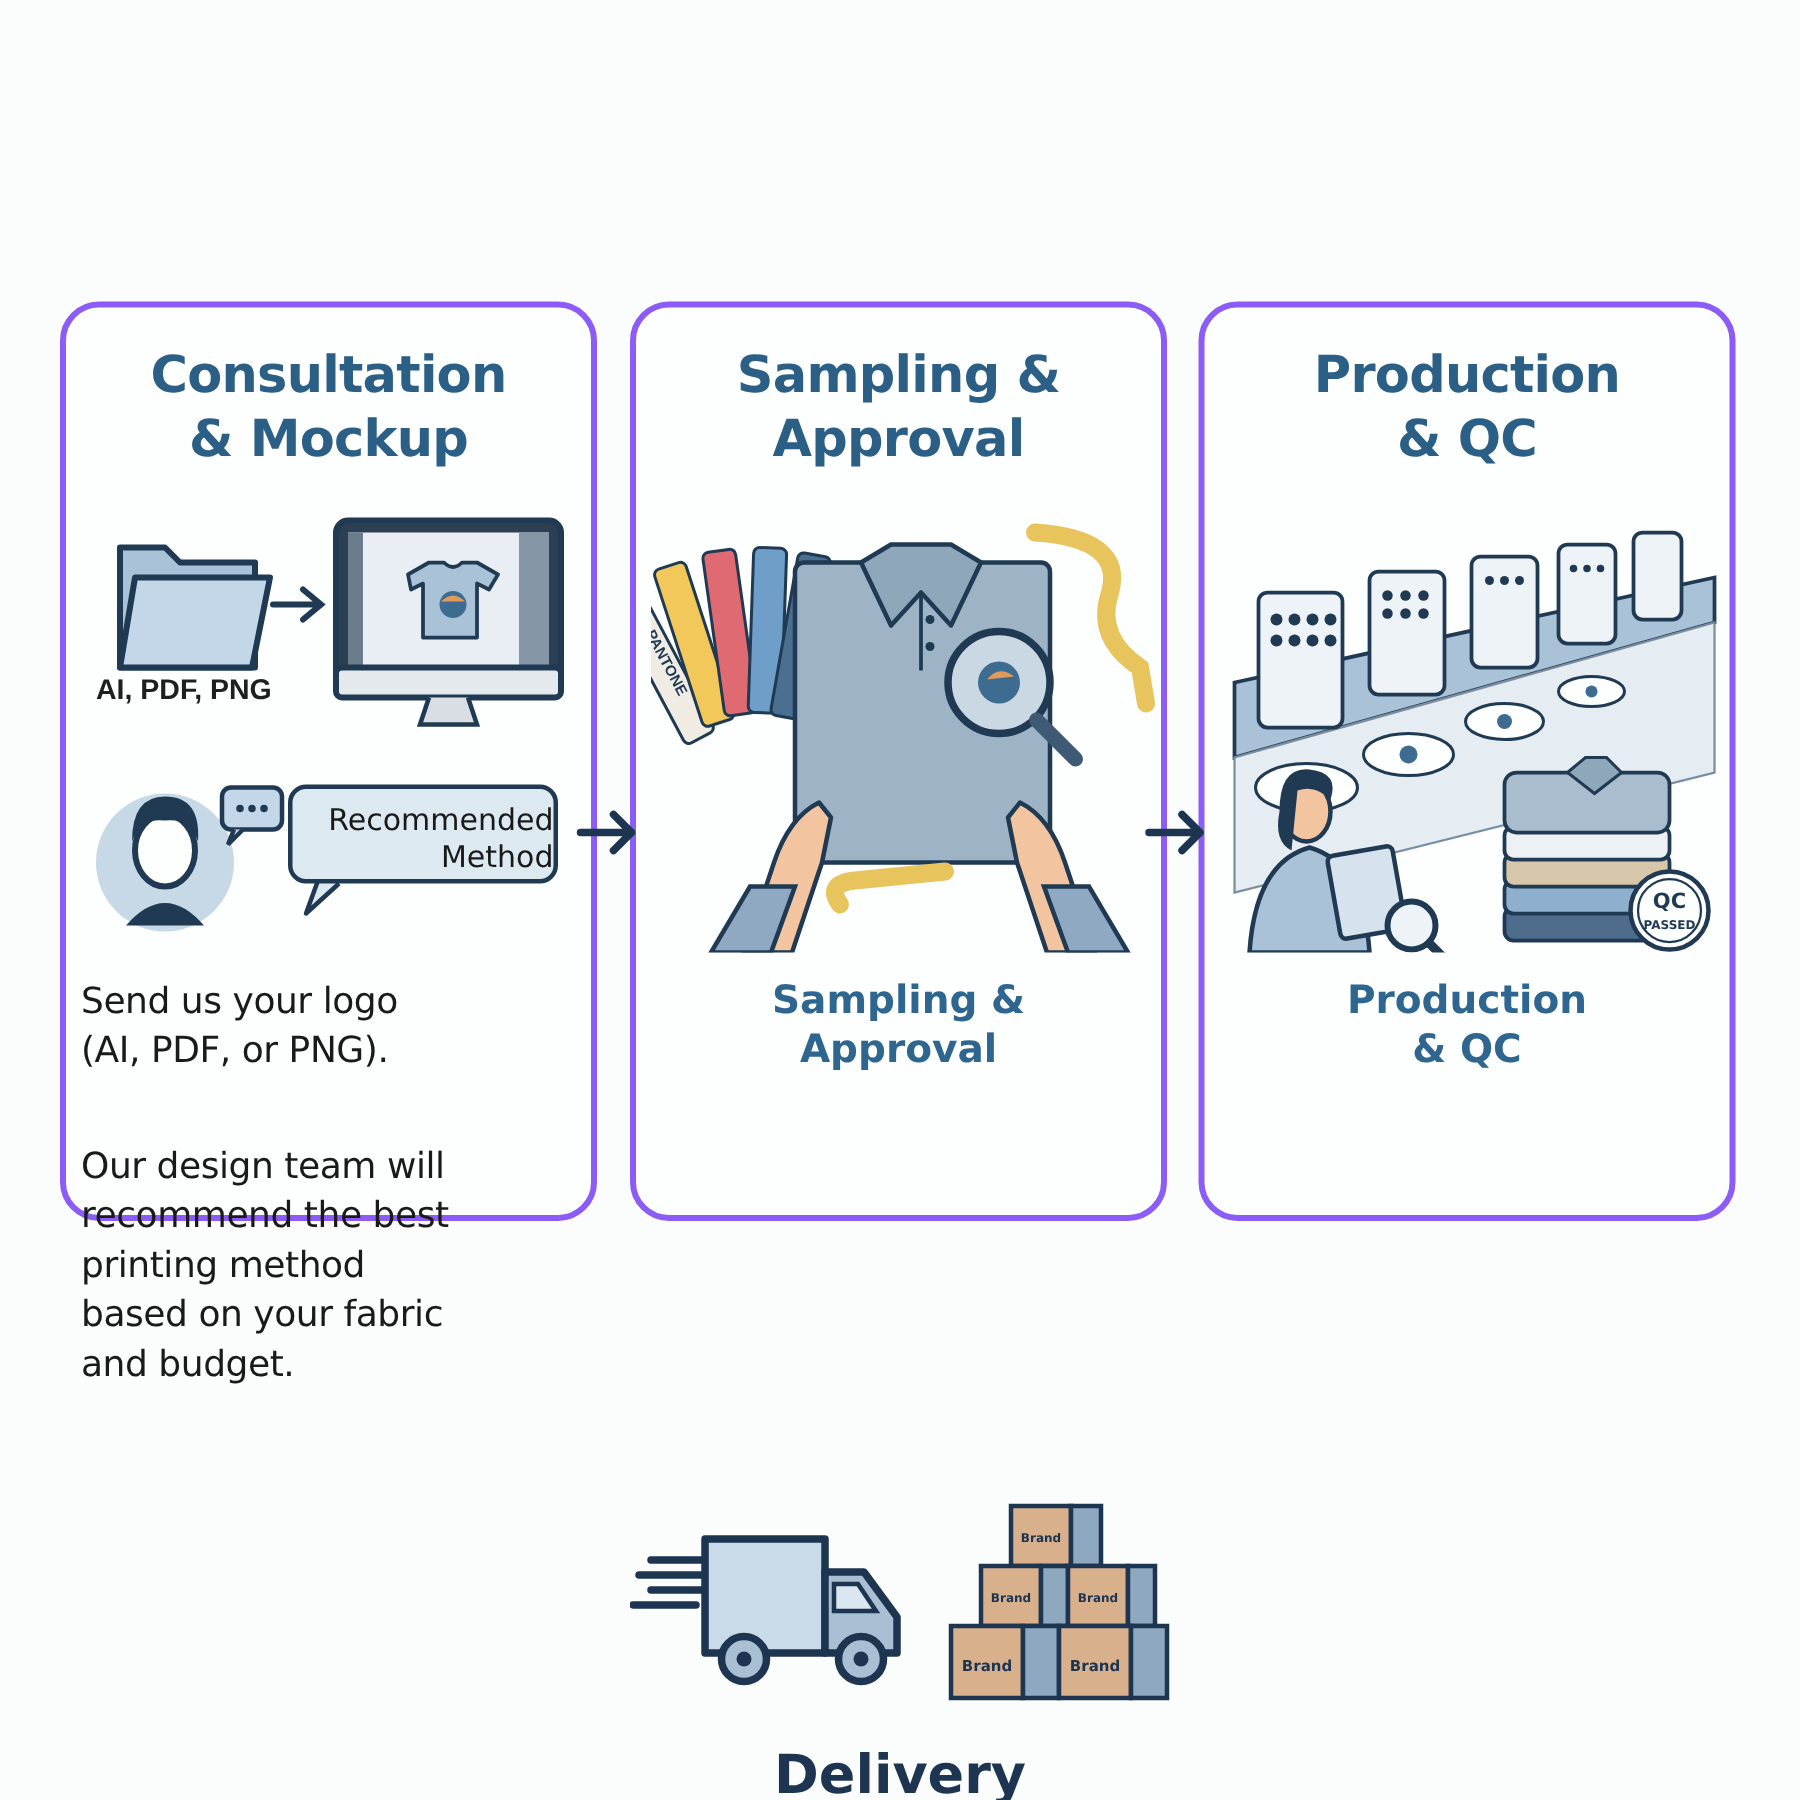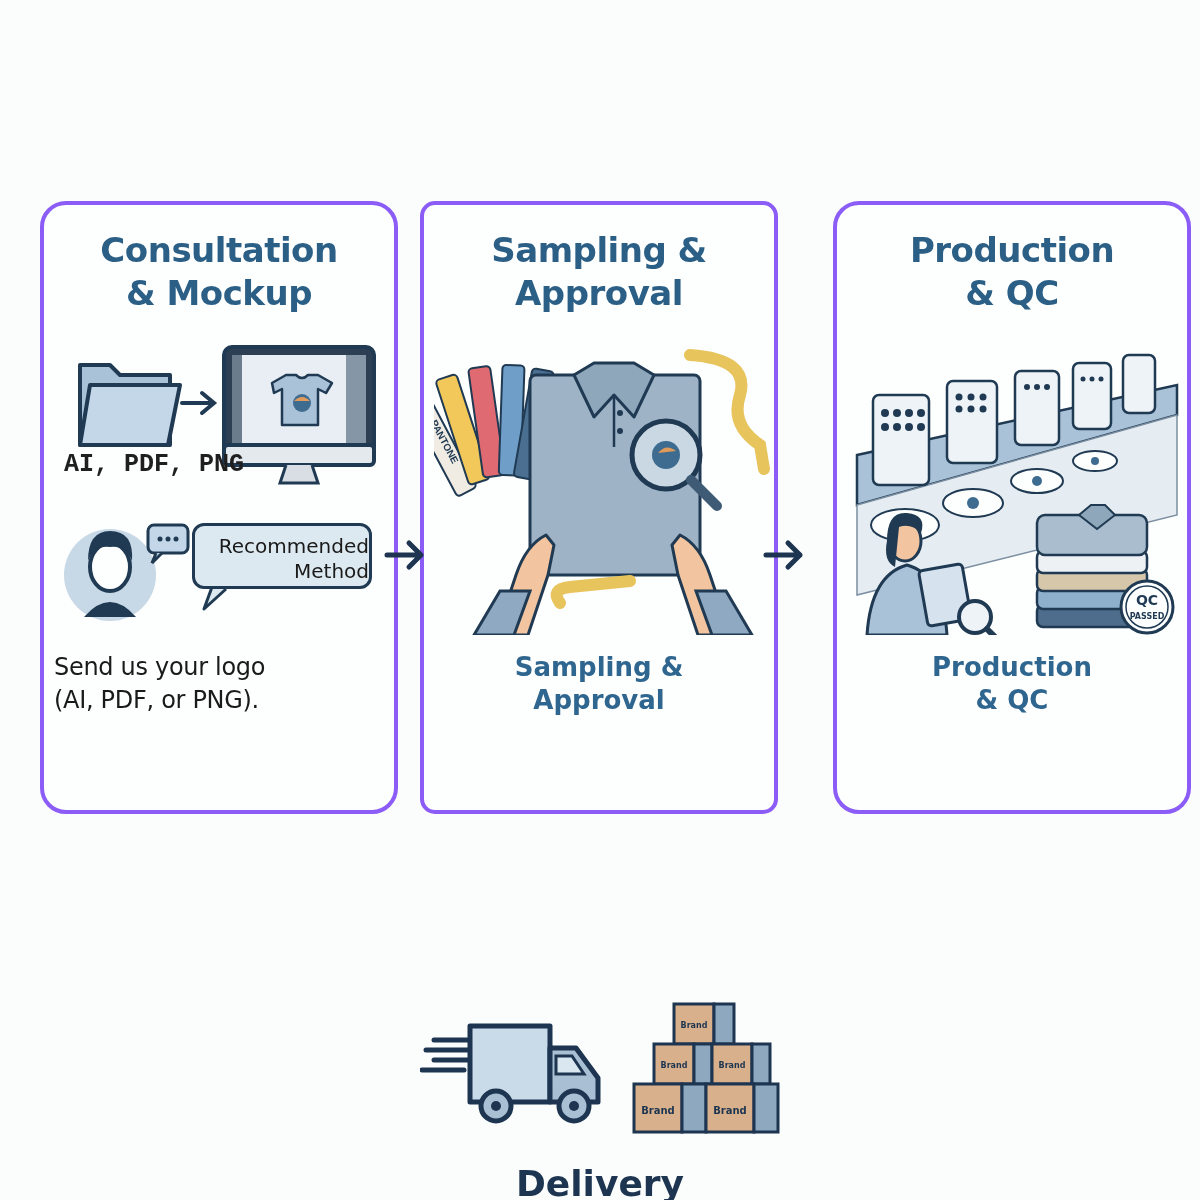--- a/index.html
+++ b/index.html
@@ -5,44 +5,44 @@
   html, body { margin:0; padding:0; }
   body {
     width:1200px; height:1200px; background:#fbfcfc; position:relative; overflow:hidden;
     font-family:"Liberation Sans", "DejaVu Sans", sans-serif; color:#1a1a1a;
   }
   .card {
     position:absolute; top:180px; width:358px; height:613px;
     border:4px solid #8b5cf6; border-radius:26px; background:#fdfefe; box-sizing:border-box;margin-top:21px;
   }
   #card-0 { left:40px; }
-  #card-1 { left:420px;border-radius:15px; }
-  #card-2 { left:833px; }
+  #card-1 { left:420px; }
+  #card-2 { left:799px; }
   .card-title {
     position:absolute; top:24px; left:0; right:0; text-align:center;
     font-family:"DejaVu Sans", sans-serif; font-weight:bold; font-size:34px; line-height:43px;
     color:#2b5f86; white-space:pre-line; letter-spacing:-0.5px;
   }
   .illus { position:absolute; left:10px; top:130px; width:338px; height:300px; }
   .subtitle {
     position:absolute; top:446px; left:0; right:0; text-align:center;
     font-family:"DejaVu Sans", sans-serif; font-weight:bold; font-size:26px; line-height:33px;
     color:#2f668f; white-space:pre-line;
   }
   .body-text {
     position:absolute; left:10px; right:10px; text-align:left;
     font-family:"DejaVu Sans", sans-serif; font-size:24px; line-height:33px; color:#1a1a1a;
     white-space:pre-line; letter-spacing:-0.3px;
   }
   #card-0 .body-text.p1 { top:446px; }
   #card-0 .body-text.p2 { top:556px; }
   #card-1 .body-text, #card-2 .body-text { top:522px; }
   .file-label {
-    position:absolute; left:20px; top:245px; font-size:25px; font-weight:bold;
-    font-family:Liberation Mono, monospace; color:#1f1f1f;
+    position:absolute; left:20px; top:245px; font-size:19px; font-weight:bold;
+    font-family:Liberation Sans, sans-serif; color:#1f1f1f;
   }
   .rec-bubble {
     position:absolute; left:148px; top:318px; width:180px; height:66px;
     border:3px solid #1f3a52; border-radius:12px; background:#dde9f1;
     text-align:right; font-size:20px; line-height:25px; padding-top:8px; box-sizing:border-box;
     font-family:"DejaVu Sans", sans-serif; white-space:pre-line; color:#1a1a1a;
   }
   .flow-arrow { position:absolute; top:537px; width:48px; height:36px; }
   #arrow-1 { left:383px; }
   #arrow-2 { left:762px; }
@@ -96,20 +96,25 @@
           <circle cx="122" cy="204" r="2.5" fill="#1f3a52"></circle>
       </g>
       <path d="M158 252 l-8 22 22 -20" fill="#dde9f1" stroke="#1f3a52" stroke-width="3" stroke-linejoin="round"></path>
     </svg>
   </div>
   <div class="file-label">AI, PDF, PNG</div>
   <div class="rec-bubble">Recommended
 Method</div>
   <div class="body-text p1">Send us your logo
 (AI, PDF, or PNG).</div>
+  <div class="body-text p2">Our design team will
+recommend the best
+printing method
+based on your fabric
+and budget.</div>
 </div>
 
 <div class="card" id="card-1">
   <div class="card-title">Sampling &amp;
 Approval</div>
   <div class="illus">
     <svg width="338" height="300" viewBox="0 0 338 300">
       <g>
         <g transform="rotate(-28 70 160)">
           <rect x="28" y="30" width="22" height="110" rx="4" fill="#f0ece4" stroke="#1f3a52" stroke-width="2"></rect>

